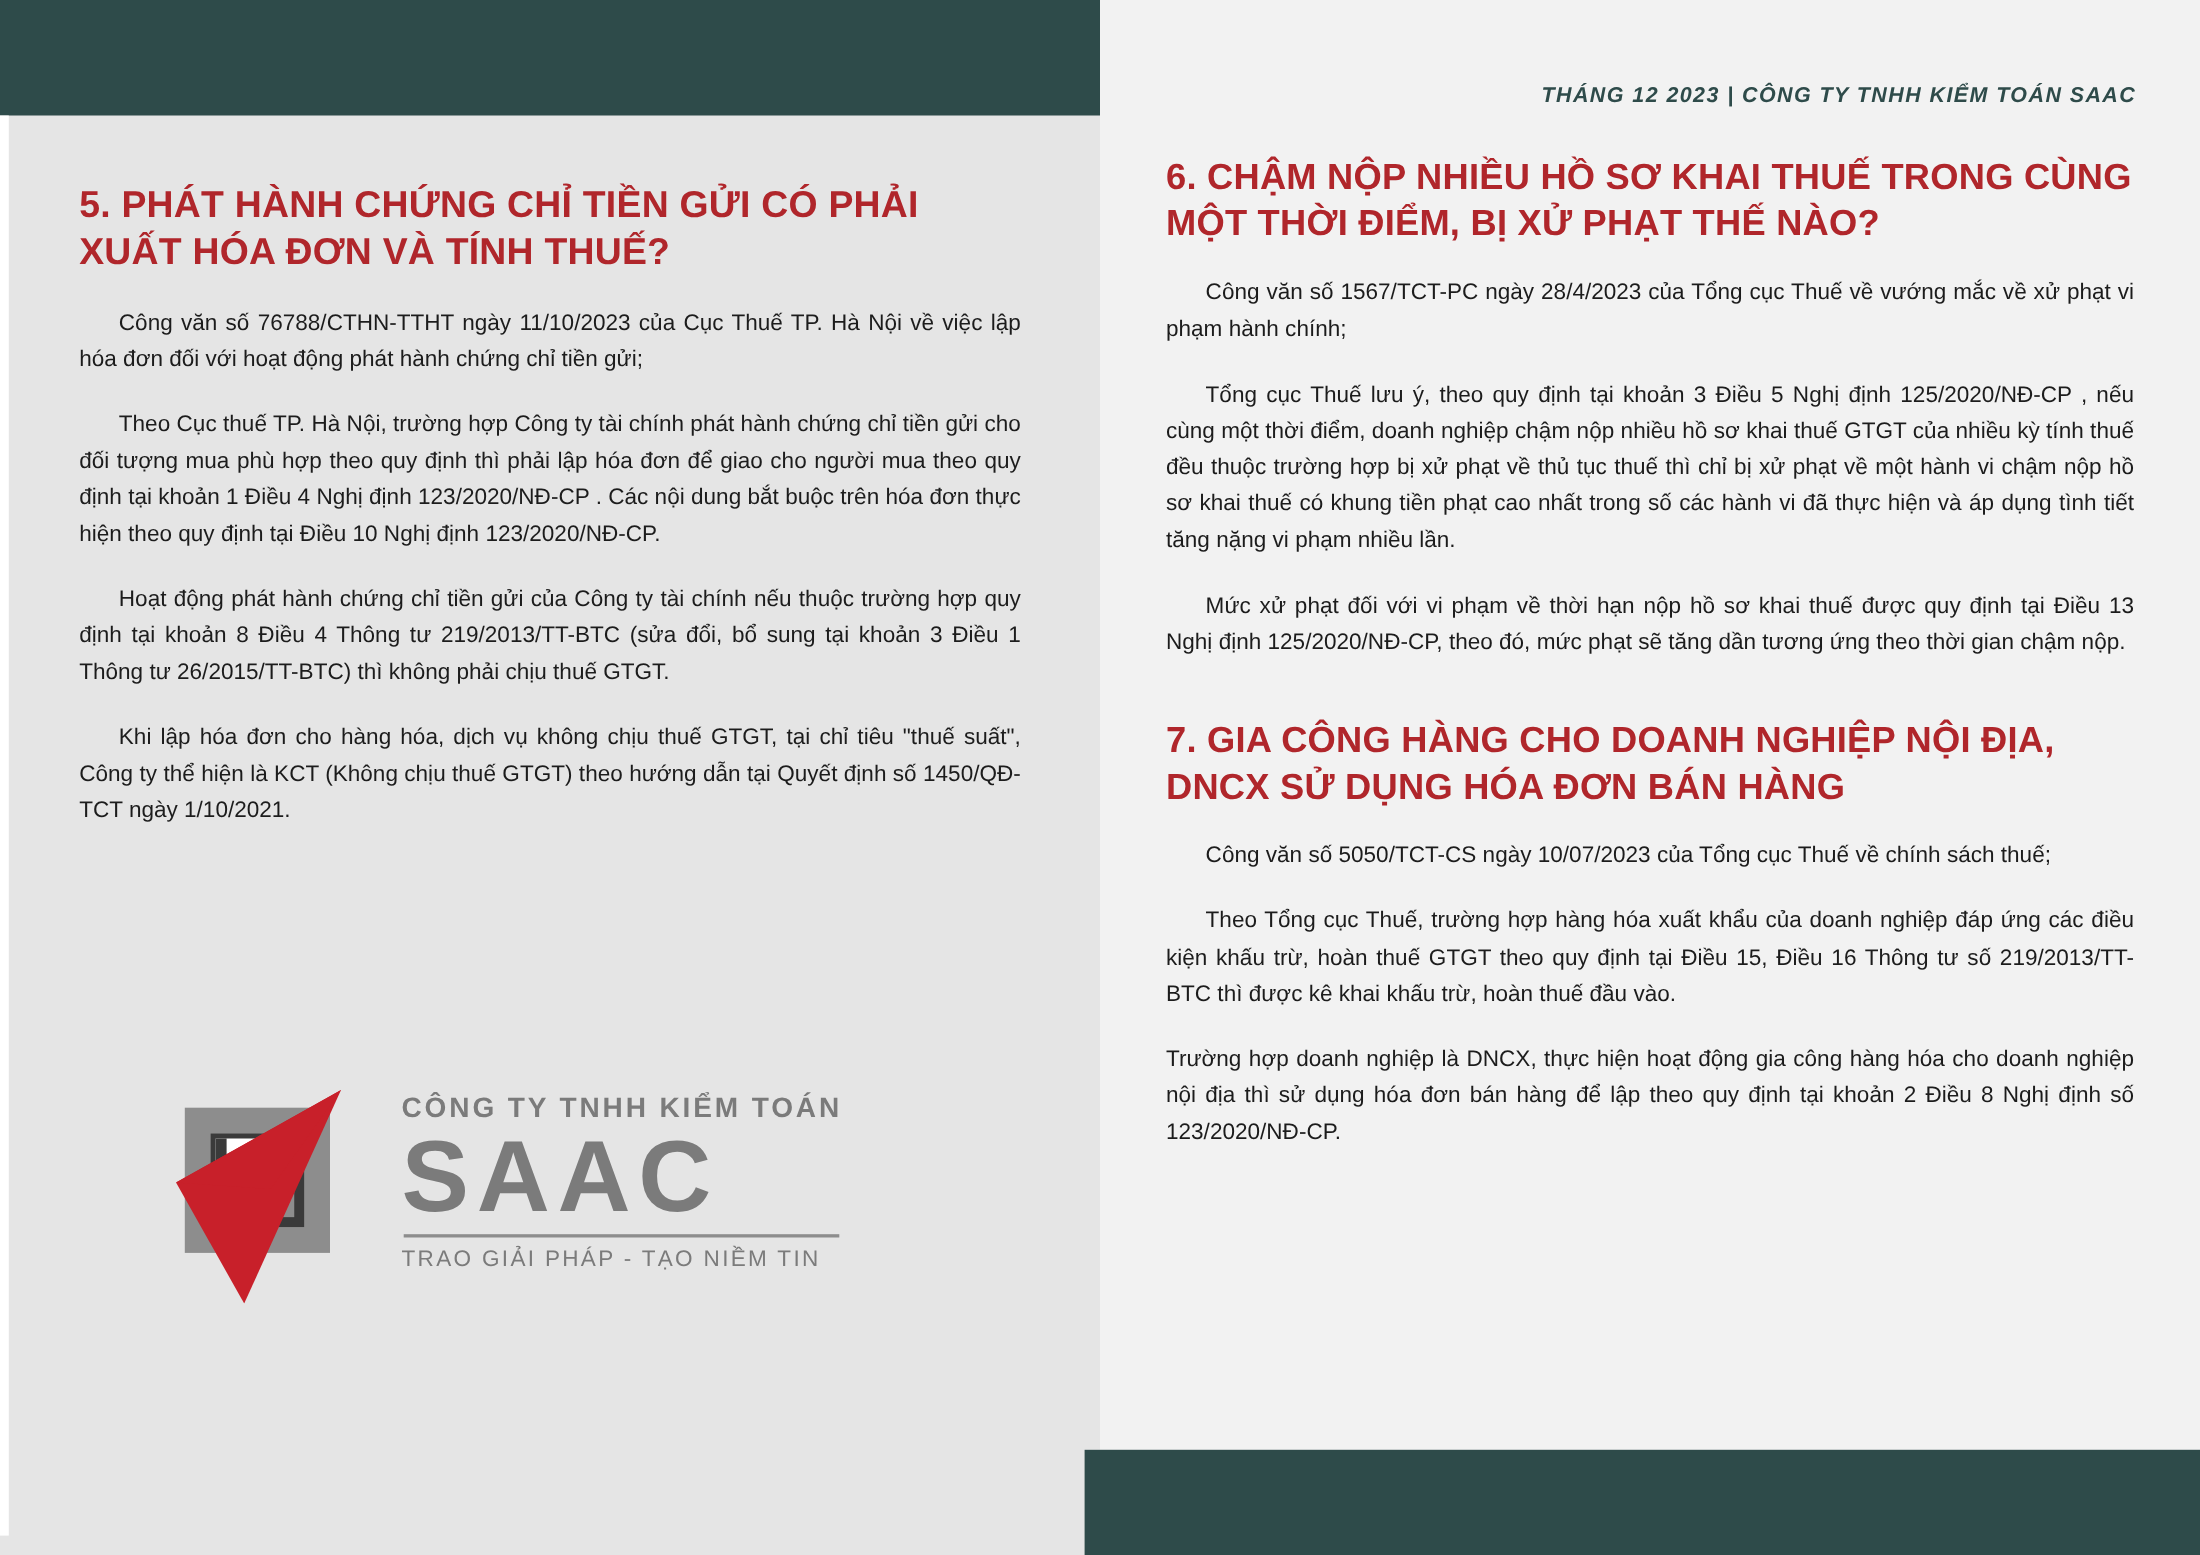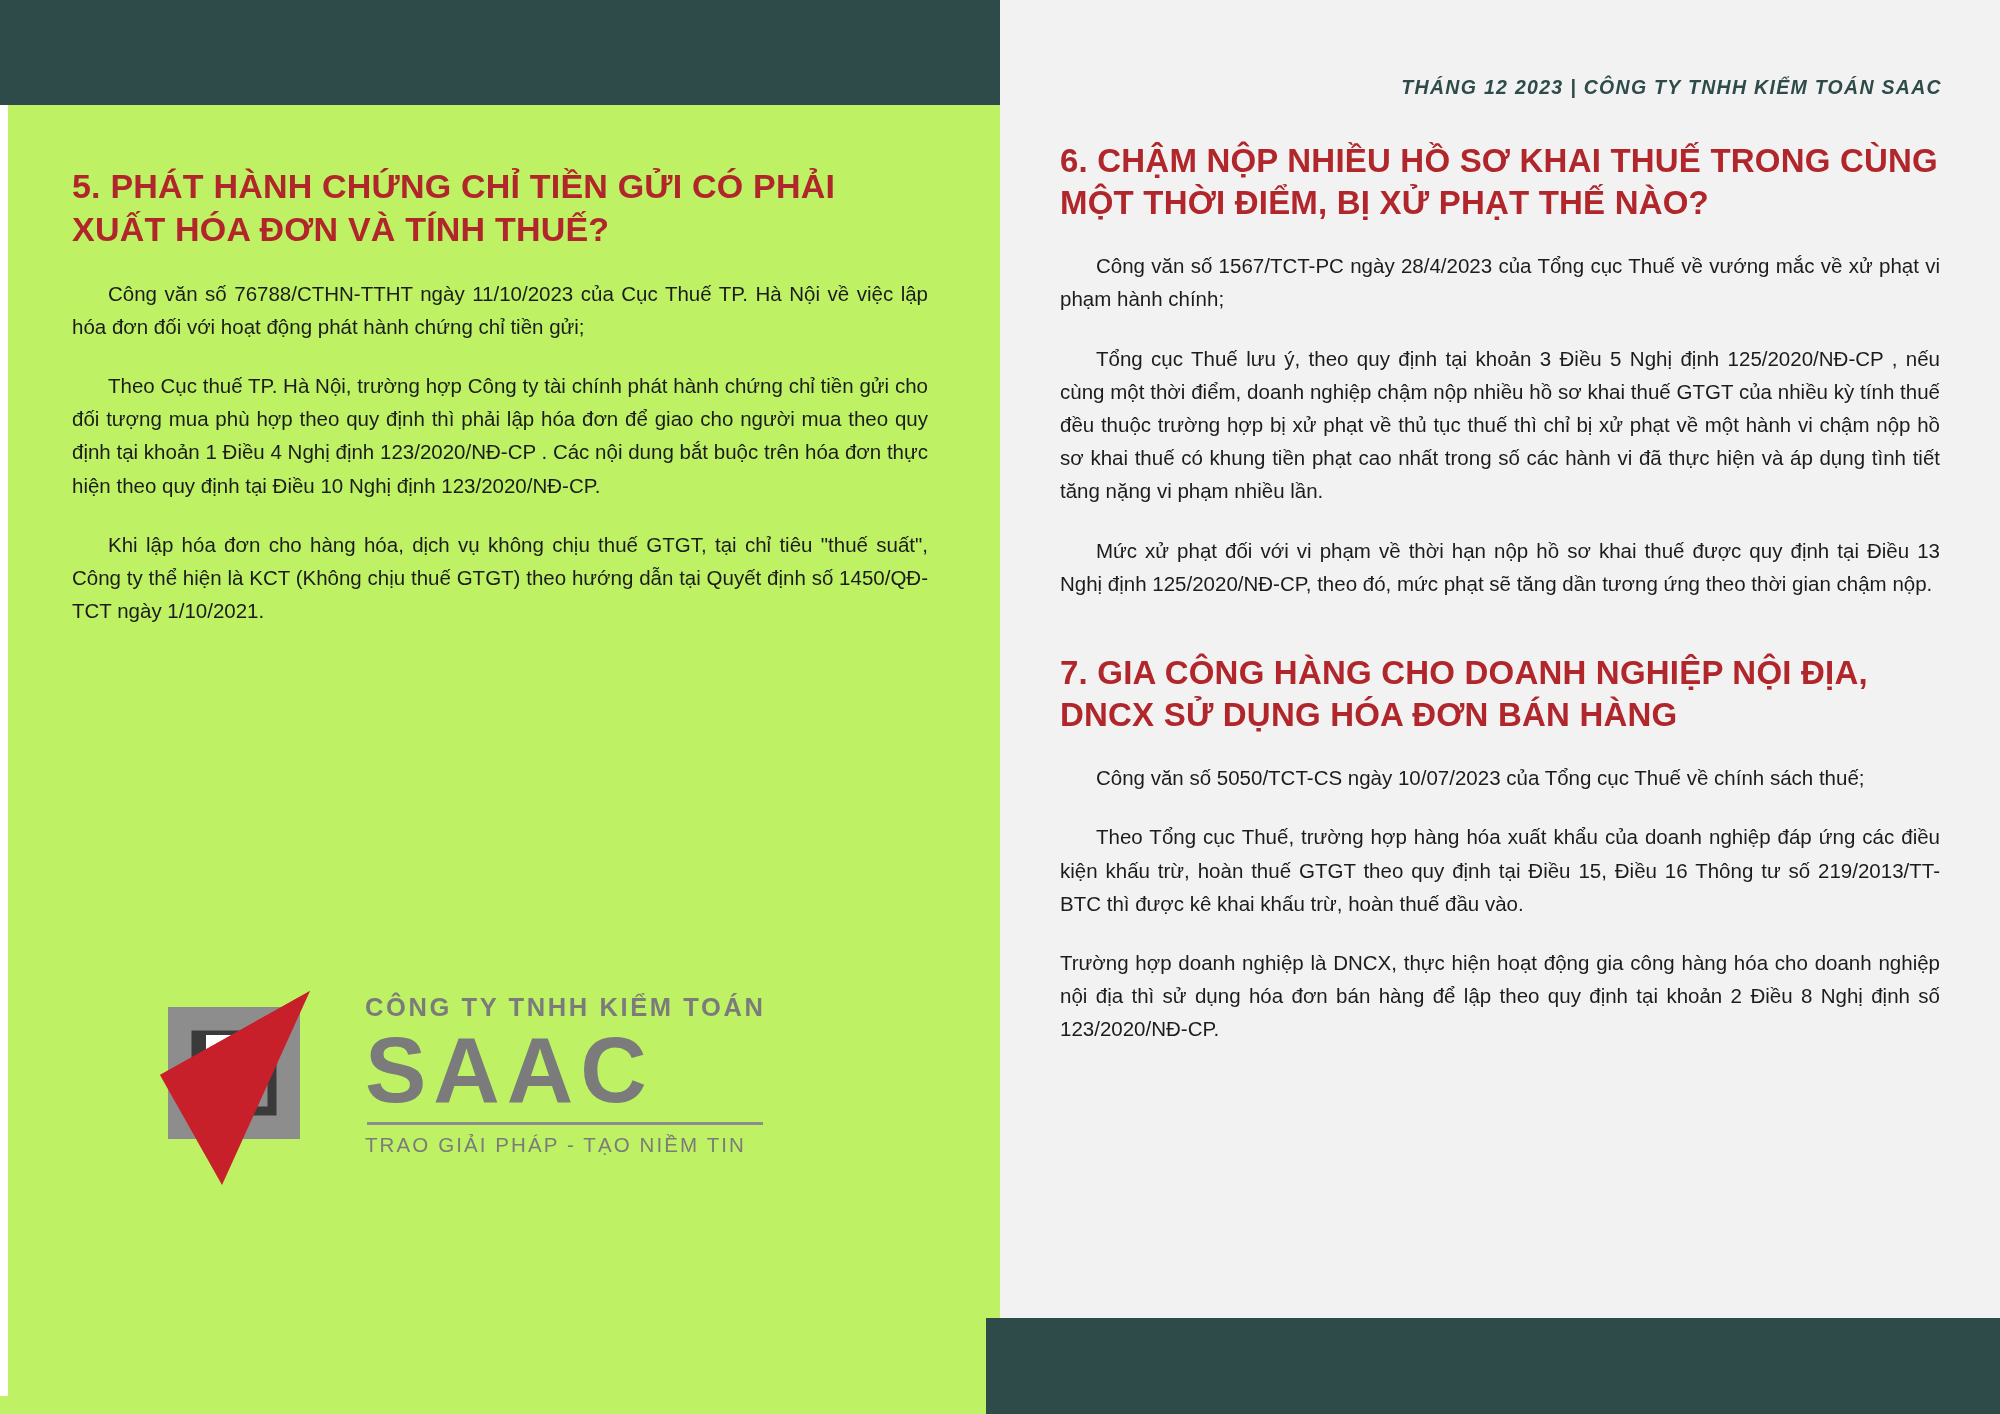--- a/index.html
+++ b/index.html
@@ -10,21 +10,21 @@
   body {
     width: 2000px;
     height: 1414px;
     font-family: "Liberation Sans", sans-serif;
     overflow: hidden;
   }
   .page {
     position: relative;
     width: 2000px;
     height: 1414px;
-    background: #bef264;
+    background: #e5e5e5;
     box-sizing: border-box;
   }
 
   
   .left-top-band {
     position: absolute;
     left: 0;
     top: 0;
     width: 1000px;
     height: 105px;
@@ -182,20 +182,21 @@
   <div class="right-panel"></div>
   <div class="right-bottom-band"></div>
   <div class="left-edge-strip"></div>
 
   <div class="header-line">THÁNG 12 2023 | CÔNG TY TNHH KIỂM TOÁN SAAC</div>
 
   <div class="col-left">
     <h2 class="section-title">5. PHÁT HÀNH CHỨNG CHỈ TIỀN GỬI CÓ PHẢI XUẤT HÓA ĐƠN VÀ TÍNH THUẾ?</h2>
     <p class="body indent">Công văn số 76788/CTHN-TTHT ngày 11/10/2023 của Cục Thuế TP. Hà Nội về việc lập hóa đơn đối với hoạt động phát hành chứng chỉ tiền gửi;</p>
     <p class="body indent">Theo Cục thuế TP. Hà Nội, trường hợp Công ty tài chính phát hành chứng chỉ tiền gửi cho đối tượng mua phù hợp theo quy định thì phải lập hóa đơn để giao cho người mua theo quy định tại khoản 1 Điều 4 Nghị định 123/2020/NĐ-CP . Các nội dung bắt buộc trên hóa đơn thực hiện theo quy định tại Điều 10 Nghị định 123/2020/NĐ-CP.</p>
+    <p class="body indent">Hoạt động phát hành chứng chỉ tiền gửi của Công ty tài chính nếu thuộc trường hợp quy định tại khoản 8 Điều 4 Thông tư 219/2013/TT-BTC (sửa đổi, bổ sung tại khoản 3 Điều 1 Thông tư 26/2015/TT-BTC) thì không phải chịu thuế GTGT.</p>
     <p class="body indent last">Khi lập hóa đơn cho hàng hóa, dịch vụ không chịu thuế GTGT, tại chỉ tiêu "thuế suất", Công ty thể hiện là KCT (Không chịu thuế GTGT) theo hướng dẫn tại Quyết định số 1450/QĐ-TCT ngày 1/10/2021.</p>
   </div>
 
   <div class="logo-block">
     <div class="logo-mark">
       <svg width="190" height="200" viewBox="0 0 190 200" xmlns="http://www.w3.org/2000/svg">
         <rect x="18" y="22" width="132" height="132" fill="#8d8d8d"></rect>
         <rect x="46" y="50" width="76" height="76" fill="none" stroke="#3a3a3a" stroke-width="9"></rect>
         <rect x="46" y="50" width="36" height="76" fill="#ffffff"></rect>
         <rect x="46" y="50" width="10" height="76" fill="#3a3a3a"></rect>

